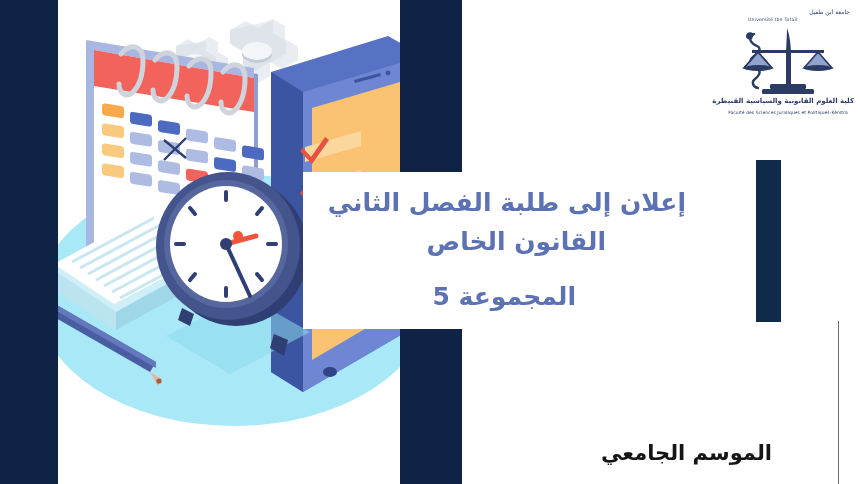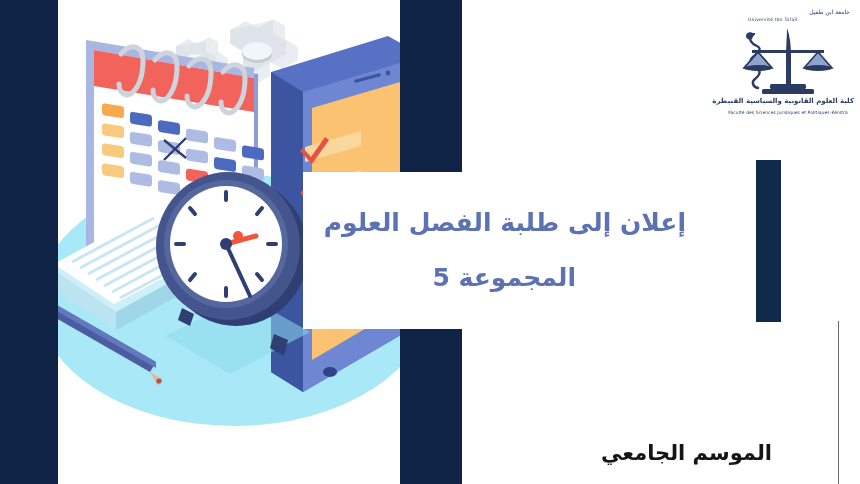--- a/index.html
+++ b/index.html
@@ -269,21 +269,22 @@
         <path d="M168 244 L192 296" stroke="#2F3E73" stroke-width="4" stroke-linecap="round"></path>
         <circle cx="168" cy="244" r="6" fill="#2F3E73"></circle>
         <circle cx="180" cy="236" r="5" fill="#F2553D"></circle>
       </g>
     </svg>
   </div>
 
   <div class="navy-illus-right"></div>
 
   <div class="title-card">
-    <div class="title-line l1">إعلان إلى طلبة الفصل العلوم</div>
+    <div class="title-line l1">إعلان إلى طلبة الفصل الثاني</div>
+    <div class="title-line l2">القانون الخاص</div>
     <div class="title-line l3">المجموعة 5</div>
   </div>
 
   <div class="navy-accent-bar"></div>
 
   <div class="thin-rule"></div>
 
   <div class="season">
     <div class="label">الموسم الجامعي</div>
   </div>

